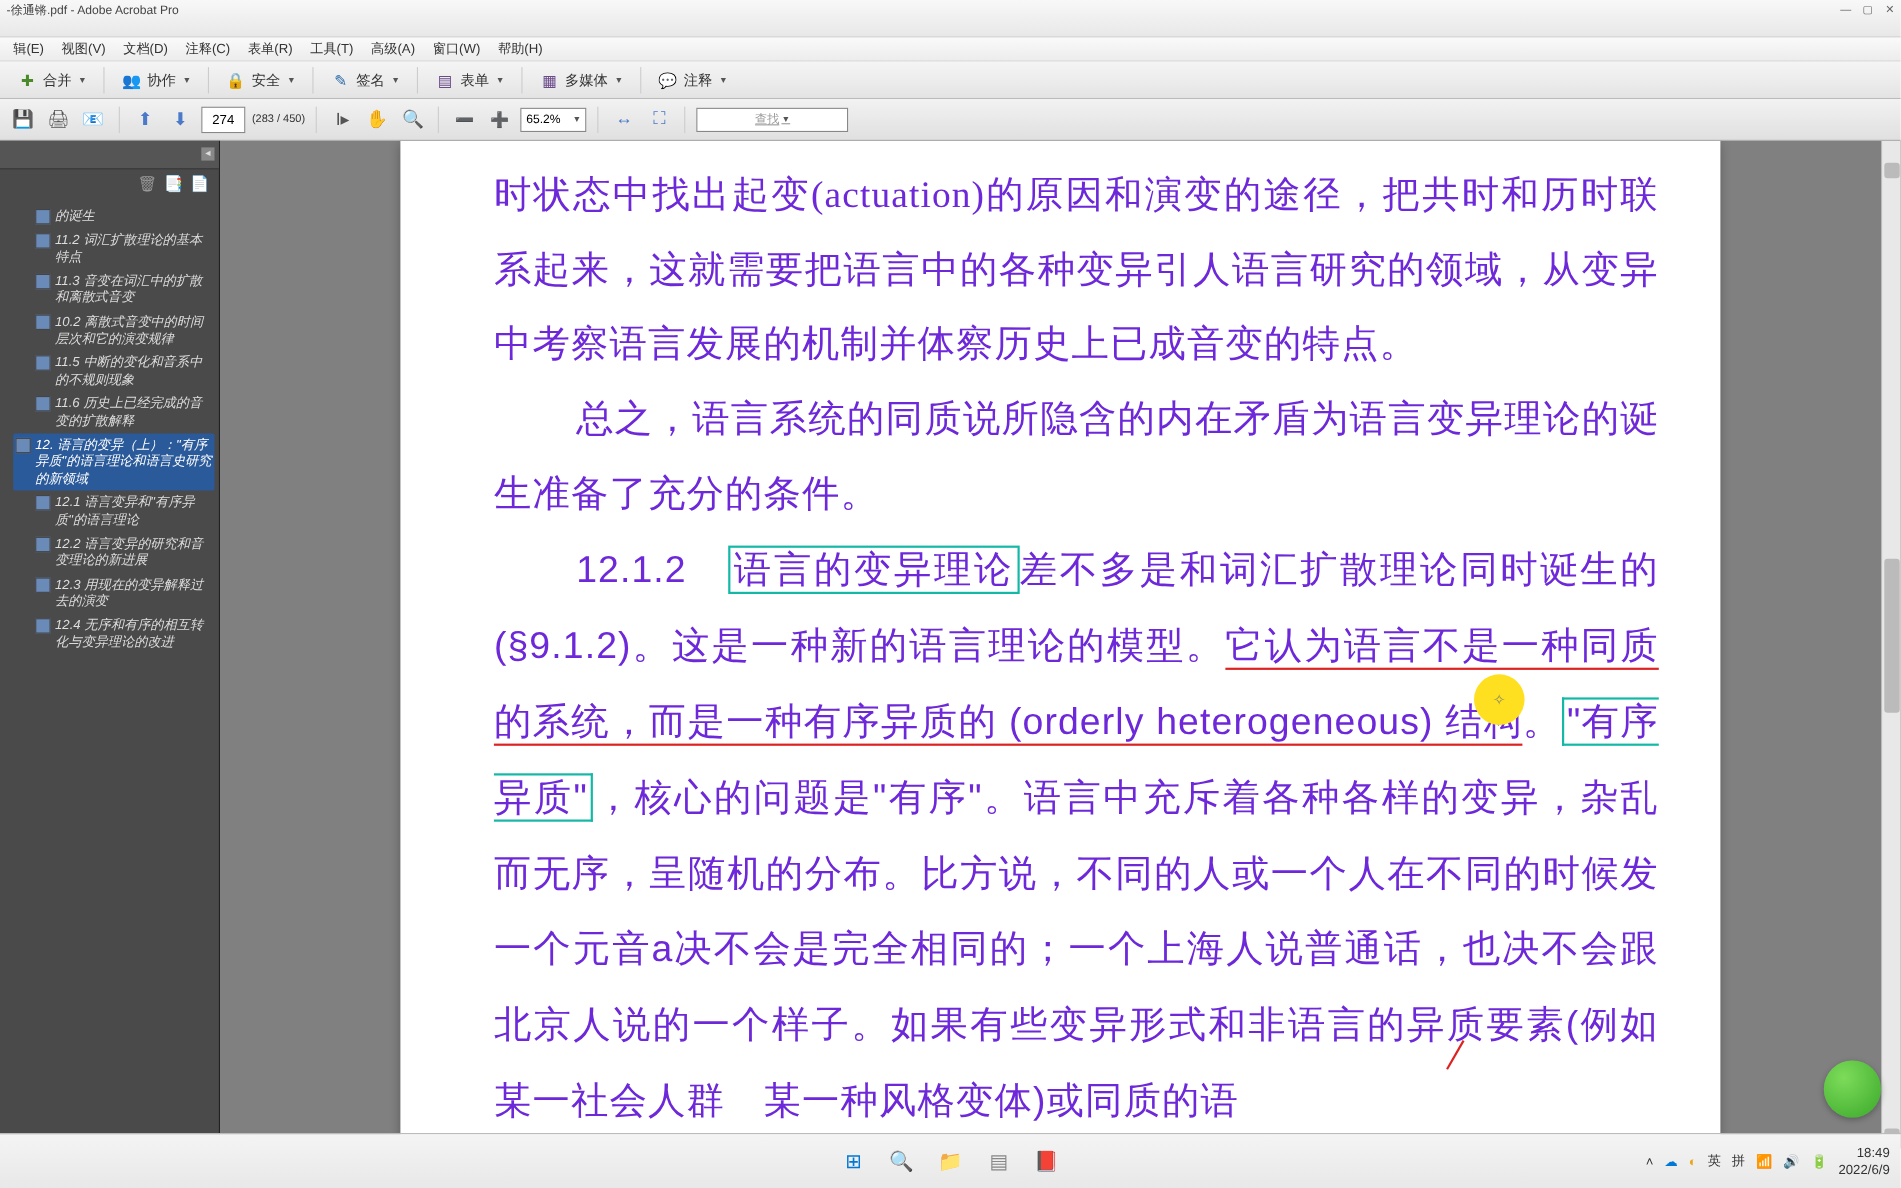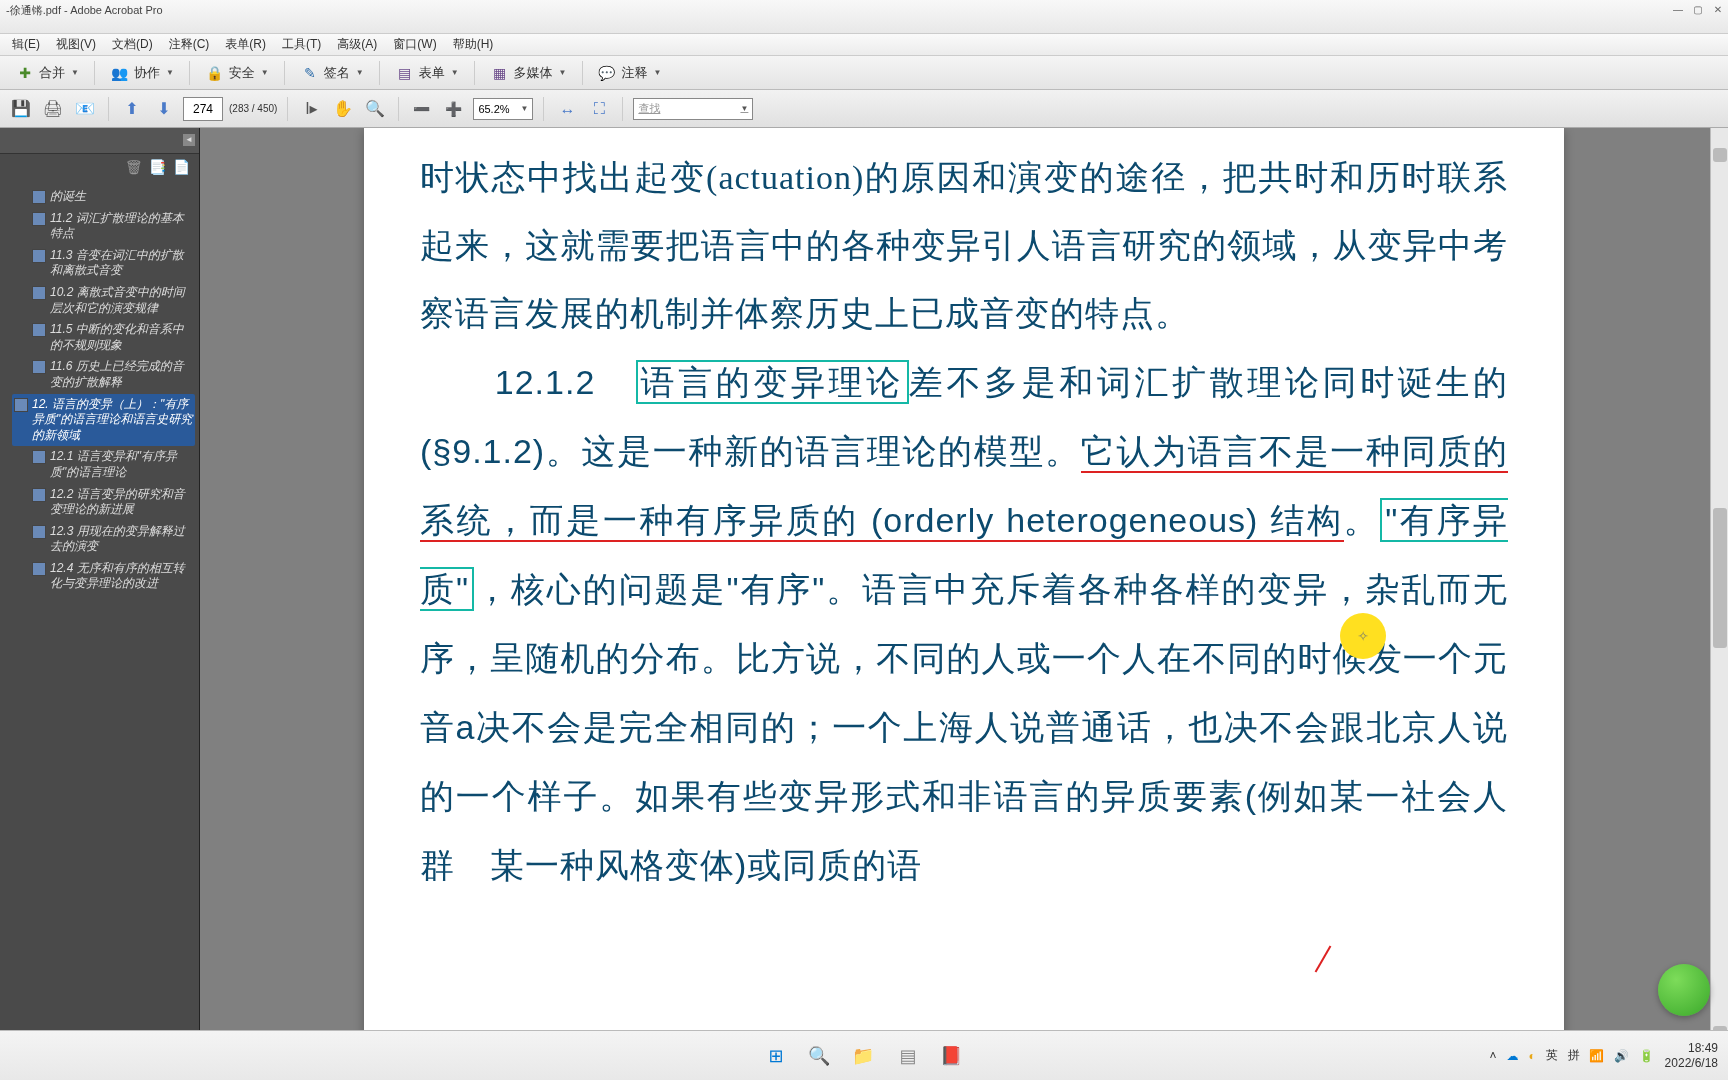--- a/index.html
+++ b/index.html
@@ -17,36 +17,36 @@
 .ico-orange { color: #c87818; }
 .ico-blue { color: #2a6aa8; }
 .ico-purple { color: #6a4a8a; }
 .sep { width: 1px; height: 24px; background: #ccc; margin: 0 4px; }
 .dropar { font-size: 8px; color: #555; margin-left: 2px; }
 .toolbar2 { height: 38px; background: linear-gradient(#f2f2f2,#e0e0e0); border-bottom: 1px solid #aaa; display: flex; align-items: center; padding-left: 8px; gap: 6px; }
 .tbico { width: 26px; height: 26px; display: flex; align-items: center; justify-content: center; font-size: 16px; color: #555; border: 1px solid transparent; border-radius: 3px; }
 .pagein { width: 40px; height: 24px; border: 1px solid #888; background: #fff; text-align: center; font-size: 12px; }
 .pagetot { font-size: 10px; color: #333; }
 .zoomsel { width: 60px; height: 22px; border: 1px solid #888; background: #fff; font-size: 11px; padding-left: 4px; display: flex; align-items: center; justify-content: space-between; padding-right: 4px; }
-.findbox { width: 120px; height: 22px; border: 1px solid #888; background: #fff; font-size: 11px; color: #999; padding-left: 4px; display: flex; align-items: center; justify-content: space-between; padding-right: 4px; text-decoration: underline; }
+.findbox { width: 138px; height: 22px; border: 1px solid #888; background: #fff; font-size: 11px; color: #999; padding-left: 4px; display: flex; align-items: center; justify-content: center; padding-right: 4px; text-decoration: underline; }
 .main { display: flex; height: calc(100% - 114px - 50px); }
 .navpane { width: 200px; background: #4a4a4a; border-right: 1px solid #222; display: flex; flex-direction: column; }
 .navtop { height: 26px; background: #555; border-bottom: 1px solid #333; position: relative; }
 .navtop .coll { position: absolute; right: 4px; top: 6px; width: 12px; height: 12px; background: #888; font-size: 8px; color: #ddd; text-align: center; line-height: 12px; }
 .navtools { height: 28px; display: flex; align-items: center; justify-content: flex-end; gap: 6px; padding-right: 8px; }
 .navtools span { width: 18px; height: 18px; display: inline-block; font-size: 14px; }
 .bmlist { flex: 1; overflow: hidden; padding: 4px 4px 4px 18px; }
 .bm { display: flex; align-items: flex-start; gap: 4px; padding: 3px 2px; font-size: 12px; color: #ddd; line-height: 1.3; }
 .bm.indent { margin-left: 12px; }
 .bm .bmico { width: 14px; height: 14px; flex-shrink: 0; background: #6a8ab8; border: 1px solid #444; margin-top: 1px; }
 .bm.active { background: #2a5a9a; color: #fff; border-radius: 2px; }
 .bm .bmtxt { flex: 1; font-style: italic; }
 .docarea { flex: 1; background: #808080; display: flex; justify-content: center; overflow: hidden; position: relative; }
 .page { width: 1200px; background: #fff; margin-top: 0; padding: 16px 56px 0 56px; box-shadow: 0 2px 10px rgba(0,0,0,.3); position: relative; }
-.page p { font-family: "SimSun", serif; font-size: 34px; line-height: 2.0; color: #0c4a6e; text-align: justify; letter-spacing: 1px; }
+.page p { font-family: "SimSun", serif; font-size: 34px; line-height: 2.0; color: #6d28d9; text-align: justify; letter-spacing: 1px; margin-left: 29px; }
 .page .indent { text-indent: 2.2em; }
 .redbox { border: 2px solid #14b8a6; padding: 1px 3px; }
 .redul2 { border-bottom: 2px solid #d22; padding-bottom: 1px; }
 .highlight-cursor { position: absolute; width: 46px; height: 46px; background: #ffe020; border-radius: 50%; left: 1140px; top: 485px; display: flex; align-items: center; justify-content: center; font-size: 14px; color: #886; }
 .red-slash { position: absolute; width: 30px; height: 2px; background: #d22; transform: rotate(-60deg); left: 1108px; top: 830px; }
 .vscroll { position: absolute; right: 0; top: 0; width: 18px; height: 100%; background: #e8e8e8; border-left: 1px solid #bbb; }
 .vscroll .thumb { position: absolute; left: 2px; width: 14px; background: #bbb; border-radius: 3px; }
 .taskbar { position: absolute; bottom: 0; left: 0; width: 100%; height: 50px; background: linear-gradient(#f4f4f4,#e8e8e8); border-top: 1px solid #bbb; display: flex; align-items: center; }
 .taskbar .center { position: absolute; left: 50%; transform: translateX(-50%); display: flex; gap: 14px; align-items: center; }
 .taskicon { width: 30px; height: 30px; display: flex; align-items: center; justify-content: center; font-size: 18px; }
@@ -206,20 +206,21 @@
       <div class="bm indent">
           <span class="bmico"></span>
           <span class="bmtxt">12.4 无序和有序的相互转化与变异理论的改进</span>
         </div>
     </div>
   </div>
 
   <div class="docarea">
     <div class="page">
       <p>时状态中找出起变(actuation)的原因和演变的途径，把共时和历时联系起来，这就需要把语言中的各种变异引人语言研究的领域，从变异中考察语言发展的机制并体察历史上已成音变的特点。</p>
+      <p class="indent">总之，语言系统的同质说所隐含的内在矛盾为语言变异理论的诞生准备了充分的条件。</p>
       <p class="indent">
         <span>12.1.2　</span><span class="redbox">语言的变异理论</span><span>差不多是和词汇扩散理论同时诞生的(§9.1.2)。这是一种新的语言理论的模型。</span><span class="redul2">它认为语言不是一种同质的系统，而是一种有序异质的 (orderly heterogeneous) 结构</span><span>。</span><span class="redbox">"有序异质"</span><span>，核心的问题是"有序"。语言中充斥着各种各样的变异，杂乱而无序，呈随机的分布。比方说，不同的人或一个人在不同的时候发一个元音a决不会是完全相同的；一个上海人说普通话，也决不会跟北京人说的一个样子。如果有些变异形式和非语言的异质要素(例如某一社会人群　某一种风格变体)或同质的语</span>
       </p>
     </div>
     <div class="highlight-cursor">✧</div>
     <div class="red-slash"></div>
     <div class="vscroll">
       <div class="thumb" style="top:20px;height:14px"></div>
       <div class="thumb" style="top:380px;height:140px"></div>
       <div class="thumb" style="bottom:4px;height:14px"></div>
@@ -241,16 +242,16 @@
     <span>˄</span>
     <span style="color:#0078d4">☁</span>
     <span style="color:#e8a818">◐</span>
     <span>英</span>
     <span>拼</span>
     <span>📶</span>
     <span>🔊</span>
     <span>🔋</span>
     <div class="clock">
       <div>18:49</div>
-      <div>2022/6/18</div>
+      <div>2022/6/9</div>
     </div>
   </div>
 </div>
 
 </body></html>

